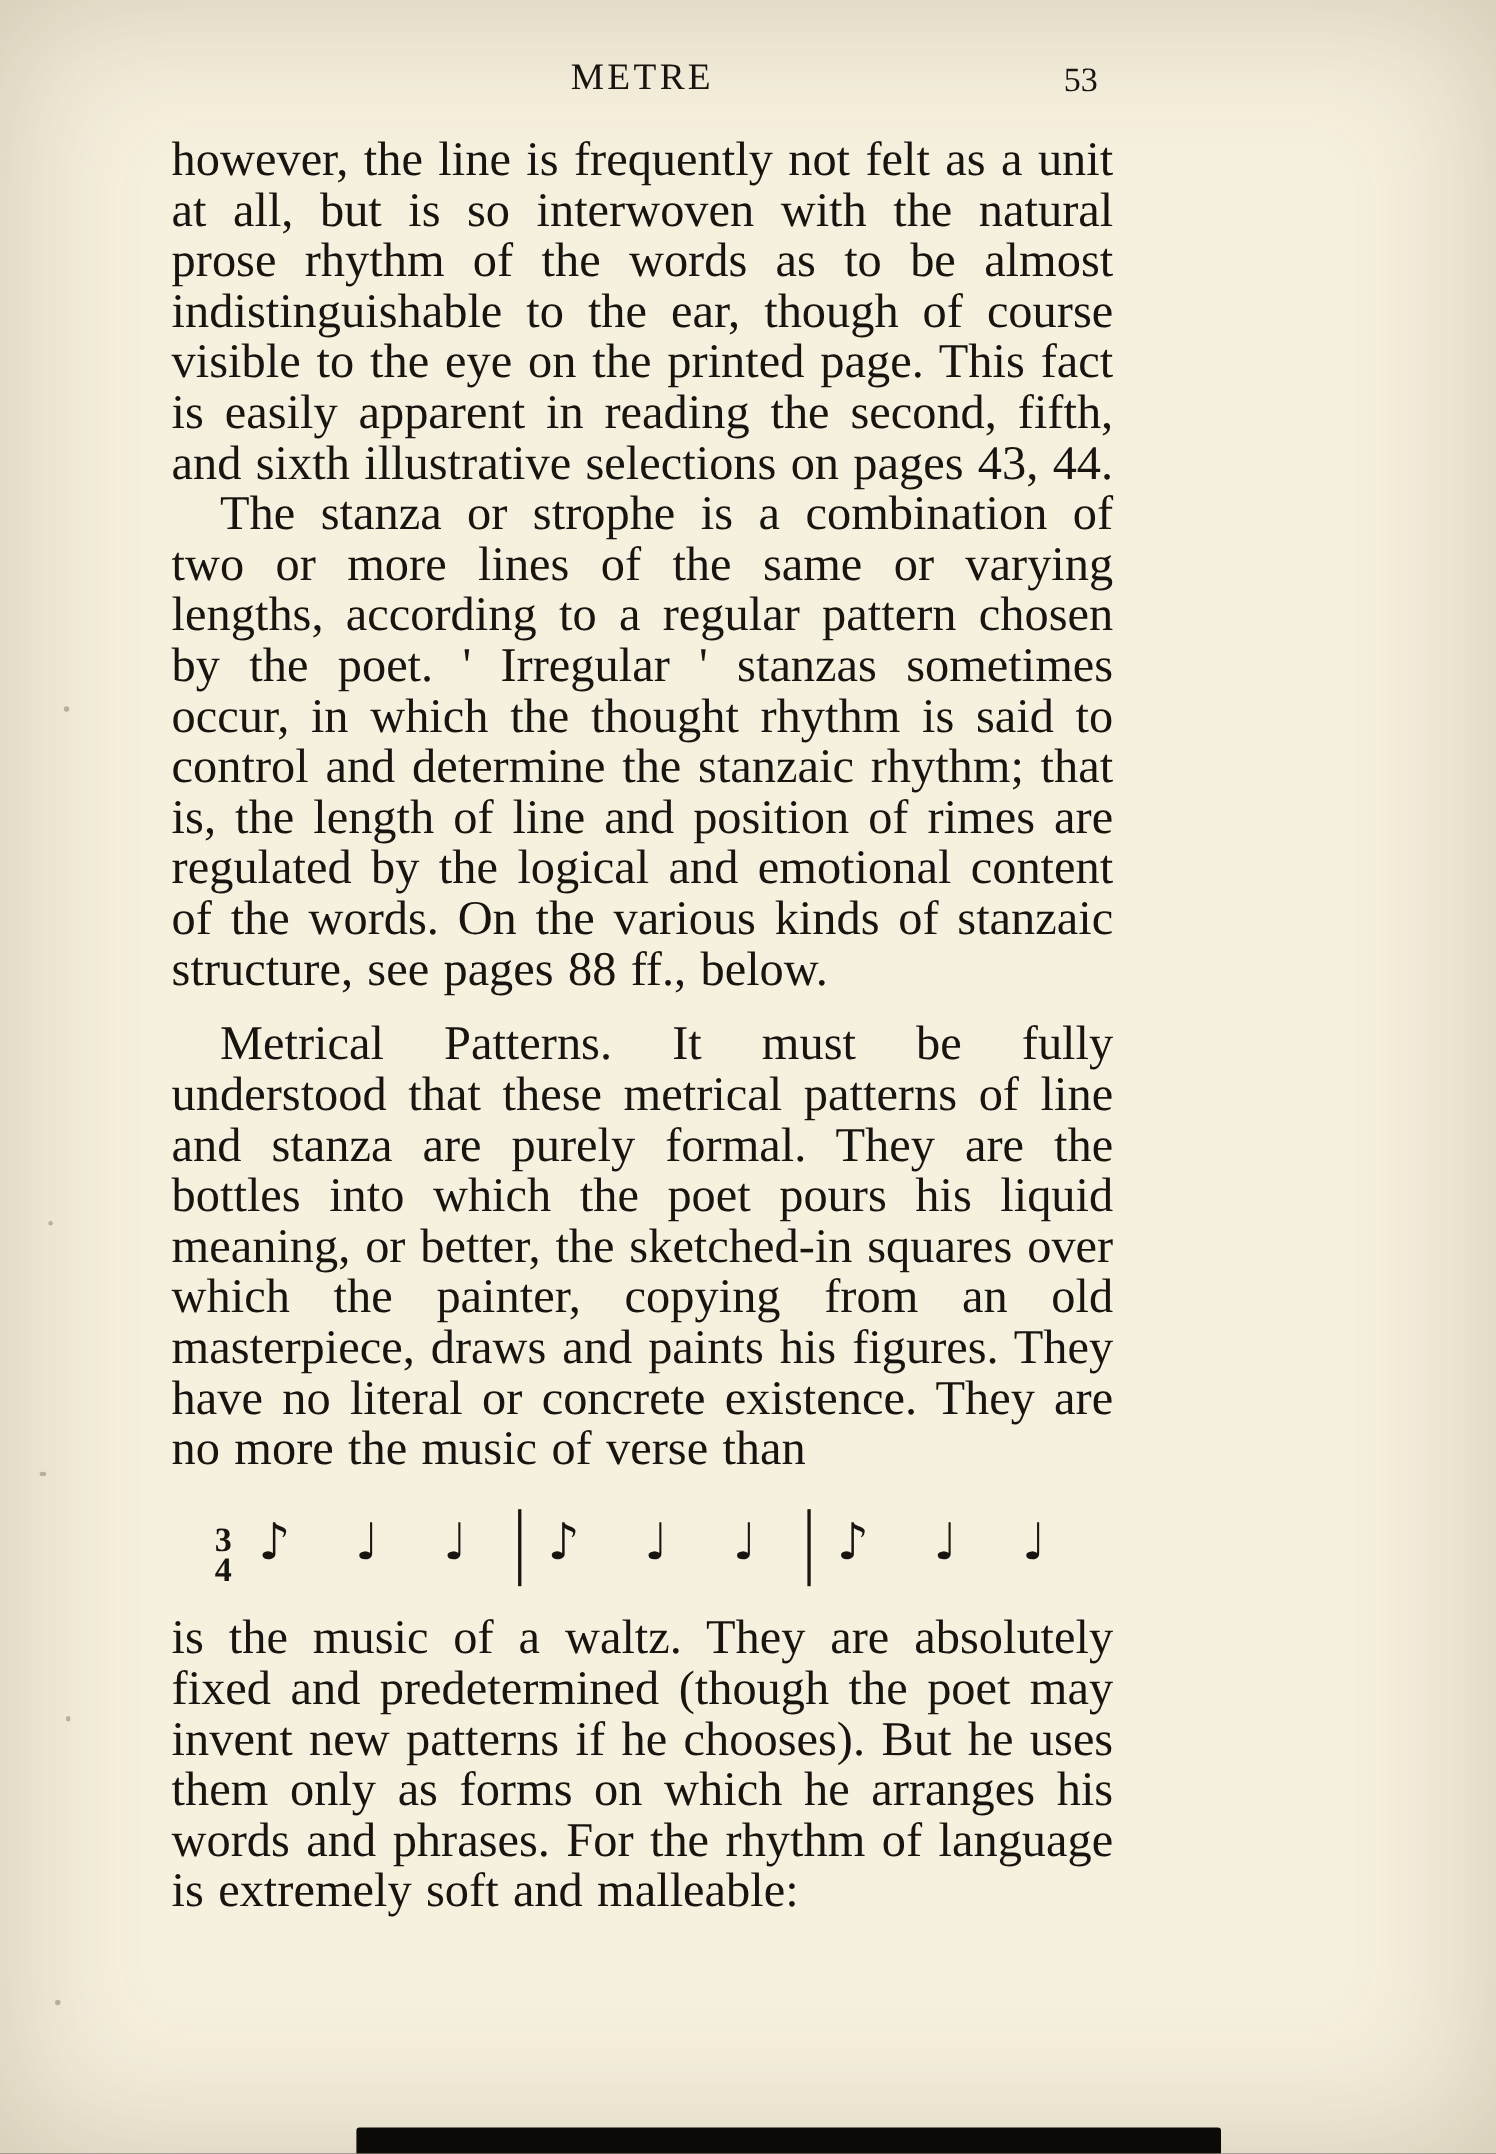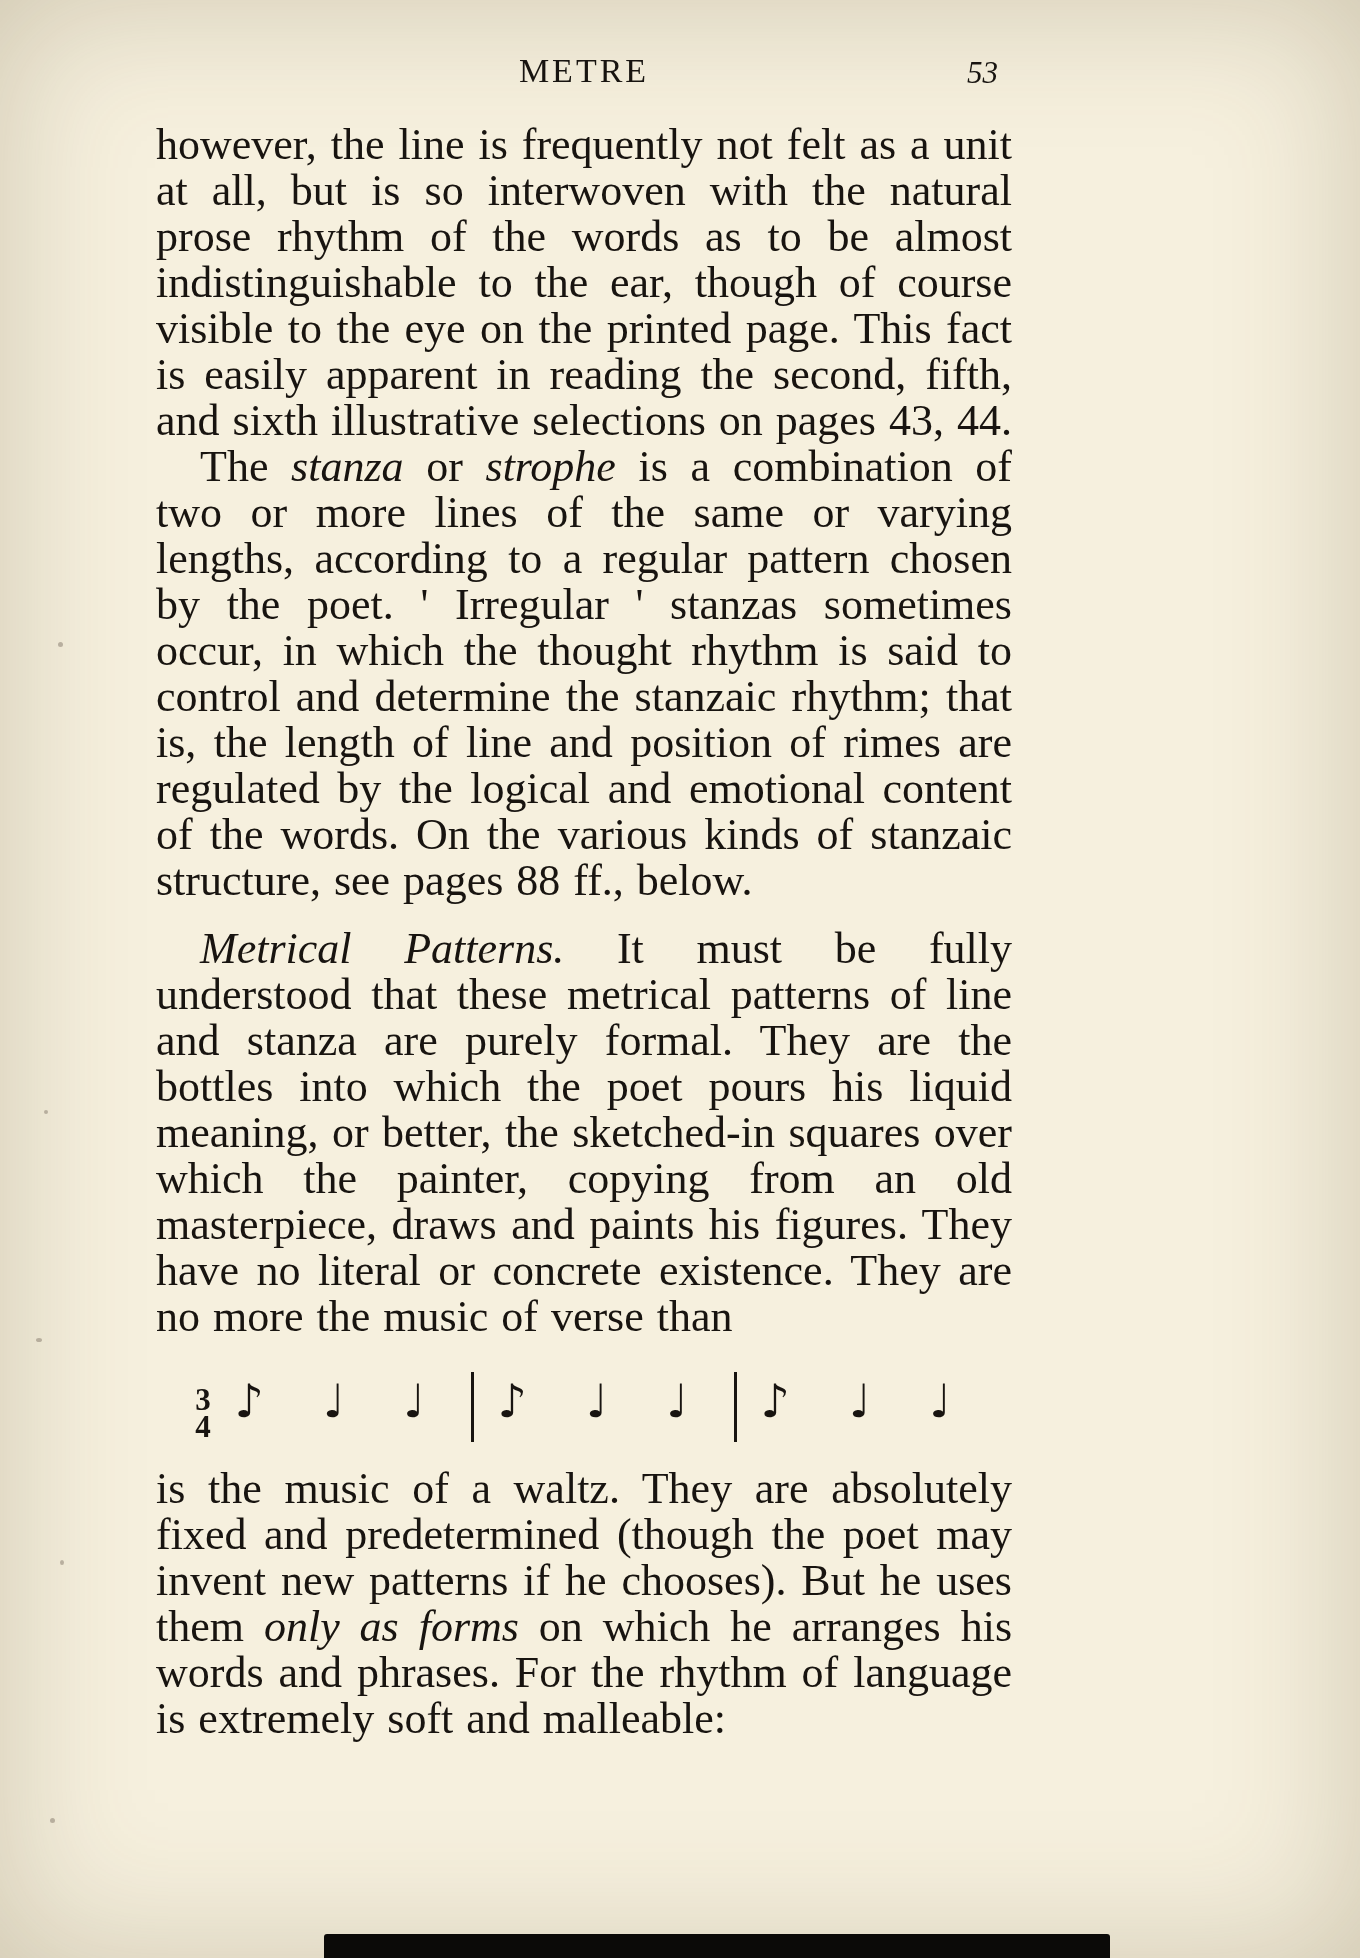--- a/index.html
+++ b/index.html
@@ -36,32 +36,31 @@
     text-align: center;
     font-size: 34px;
     letter-spacing: 3px;
     font-variant: small-caps;
   }
   .page-number {
     position: absolute;
     right: 14px;
     top: 3px;
     font-size: 31px;
-    font-style: italic;
   }
   p.para {
     margin: 0;
     font-size: 44px;
     line-height: 46px;
     text-align: justify;
     word-spacing: 2px;
   }
   p.para.indent { text-indent: 44px; }
   p.para.space-before { margin-top: 22px; }
-  .italic { font-style: italic; }
+  .italic { }
   .music-row {
     display: flex;
     align-items: center;
     justify-content: center;
     gap: 24px;
     margin: 30px 0 26px 0;
   }
   .timesig {
     display: flex;
     flex-direction: column;

